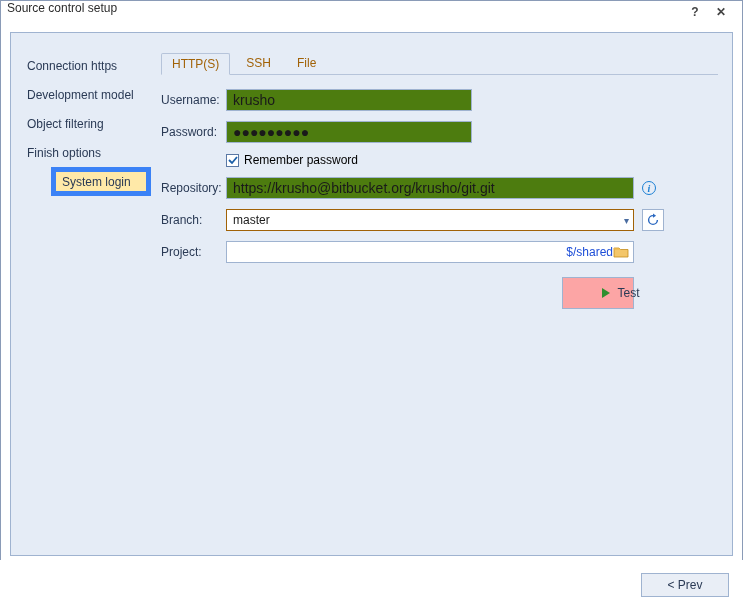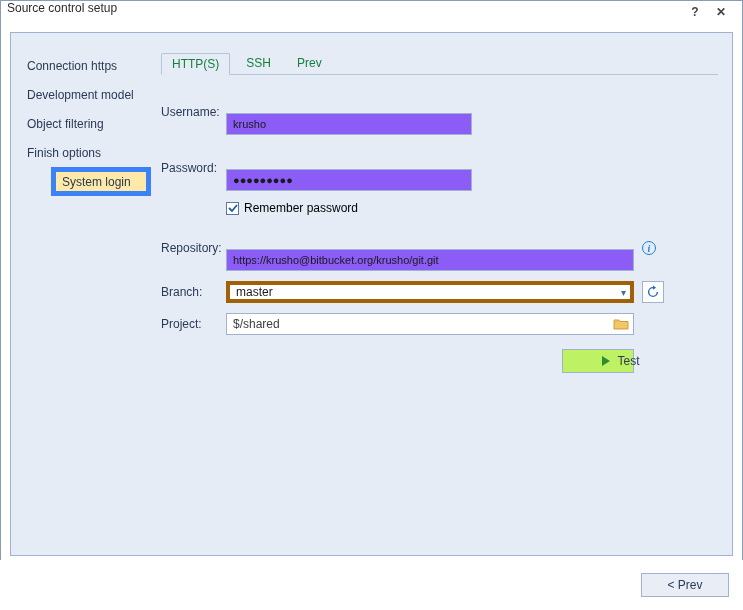--- a/index.html
+++ b/index.html
@@ -57,21 +57,21 @@
   }
   .tabs-row {
     height: 24px;
     border-bottom: 1px solid #b6c4da;
     display: flex; align-items: flex-end;
   }
   .tab {
     height: 22px;
     padding: 0 10px;
     display: inline-flex; align-items: center;
-    color: #15803d;
+    color: #a16207;
     cursor: pointer;
     margin-right: 6px;
     font-size: 12px;
   }
   .tab.active {
     background: #e5ecf6;
     border: 1px solid #b6c4da;
     border-bottom: 1px solid #e5ecf6;
     border-radius: 2px 2px 0 0;
     position: relative;
@@ -81,67 +81,66 @@
     display: flex; align-items: center;
     margin-top: 10px;
   }
   .form-row .label {
     width: 65px;
     color: #2a3a55;
   }
   .text-input {
     height: 22px;
     border: 1px solid #9fb3d0;
-    background: #8b5cf6;
+    background: #4d7c0f;
     padding: 2px 6px;
     font-family: inherit;
-    font-size: 11px;
+    font-size: 14px;
     color: #1a1a1a;
-    margin-top: 24px;
   }
   .w-mid { width: 246px; }
   .w-wide { width: 408px; }
   .cb-wrap { display: inline-flex; align-items: center; margin-left: 65px; }
   .cb {
     width: 13px; height: 13px; border: 1px solid #5a78a5;
     background: #fff; display: inline-flex; align-items: center; justify-content: center;
     margin-right: 5px; cursor: pointer;
   }
   .cb svg { width: 10px; height: 10px; }
   .info-icon {
     width: 14px; height: 14px; display:inline-flex; align-items:center; justify-content:center;
     margin-left: 8px; color:#1b7fd4; font-style: italic; font-family: Georgia,serif;
     border:1px solid #1b7fd4; border-radius:50%; font-size:10px; font-weight:bold;
     cursor: default;
   }
   .select-wrap {
     width: 408px; height: 22px;
-    border: 4px solid #a16207; background:#fff;
+    border: 1px solid #a16207; background:#fff;
     display: flex; align-items: center; padding: 0 4px 0 6px;
     cursor: pointer;
   }
   .select-wrap .sel-text { flex:1; color:#1a1a1a; }
   .select-wrap .chev { color:#4a6ca0; font-size:10px; }
   .refresh-btn {
     width: 22px; height: 22px; margin-left: 8px;
     border:1px solid #9fb3d0; background:#fff;
     display:inline-flex; align-items:center; justify-content:center; cursor:pointer;
   }
   .refresh-btn svg { width:14px; height:14px; }
   .proj-wrap {
     width: 408px; height: 22px;
     border: 1px solid #9fb3d0; background:#fff;
     display:flex; align-items:center; padding: 0 4px 0 6px;
   }
-  .proj-wrap .proj-text { flex:1; color:#404040; }
+  .proj-wrap .proj-text { flex:1; color:#1d4ed8;text-align:right; }
   .folder-icon { width:16px; height:14px; cursor:pointer; display:inline-flex; }
   .folder-icon svg { width:16px; height:14px; }
   .test-btn {
-    width: 72px; height: 24px;
-    border:1px solid #9fb3d0; background:#bef264;
+    width: 72px; height: 32px;
+    border:1px solid #9fb3d0; background:#fca5a5;
     display:inline-flex; align-items:center; justify-content:center;
     cursor:pointer; color:#2a3a55;
     margin-top: 14px;
     gap:8px;
     padding-left:45px;
   }
   .test-row { margin-left: 65px; width: 408px; display:flex; justify-content:flex-end; }
   .play-tri {
     width:0; height:0;
     border-left: 8px solid #2f8f2f;
@@ -198,21 +197,21 @@
   <div class="main-area">
 
     <div class="tabs-row">
       <div class="tab active">
         <span>HTTP(S)</span>
       </div>
       <div class="tab">
         <span>SSH</span>
       </div>
       <div class="tab">
-        <span>Prev</span>
+        <span>File</span>
       </div>
     </div>
 
     <div class="form-row" style="margin-top:14px">
       <span class="label">Username:</span>
       <input class="text-input w-mid" value="krusho" style="">
     </div>
 
     <div class="form-row">
       <span class="label">Password:</span>

